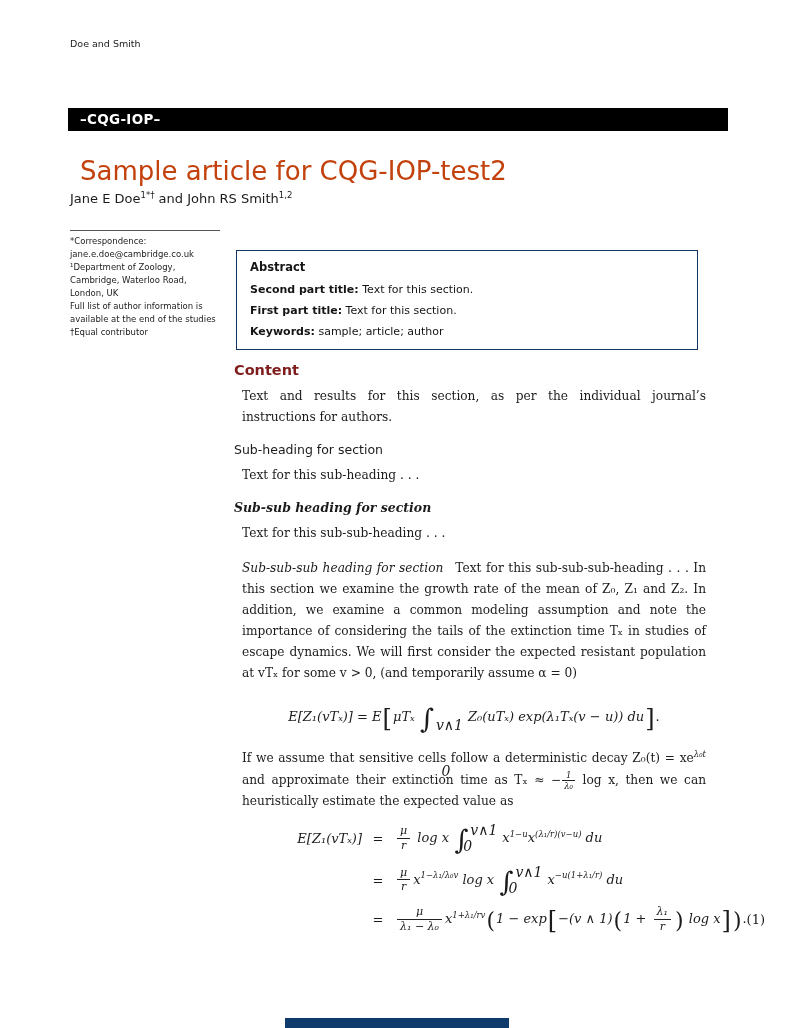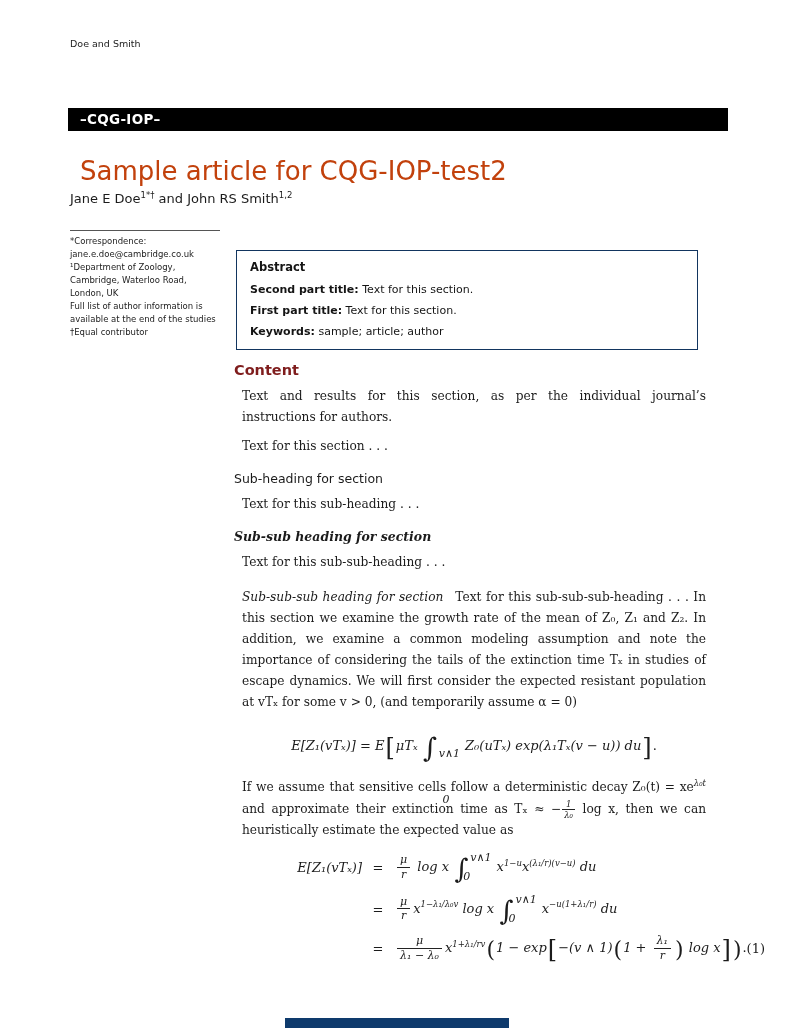--- a/index.html
+++ b/index.html
@@ -49,21 +49,21 @@
   .frac{display:inline-block;vertical-align:middle;text-align:center;
         font-size:11px;font-style:italic;margin:0 3px;line-height:1.25;}
   .fnum{display:block;padding:0 3px;border-bottom:1px solid #222;}
   .fden{display:block;padding:0 3px;}
   .ifrac{display:inline-block;vertical-align:middle;text-align:center;
         font-size:8.5px;font-style:italic;line-height:1.2;margin:0 1px;}
   .ifrac .fnum,.ifrac .fden{padding:0 2px;}
   .intgrp{display:inline-block;white-space:nowrap;margin:0 1px;}
   .intsym{font-size:27px;font-style:normal;vertical-align:-7px;}
   .lims{display:inline-flex;flex-direction:column;
-        height:32px;font-size:11px;font-style:italic;vertical-align:middle;margin-right:4px;}
+        height:32px;font-size:14px;font-style:italic;vertical-align:middle;margin-right:4px;}
   .limtop{margin-left:2px;}
   .limbot{margin-left:-5px;margin-top:auto;}
   .bigb{font-size:24px;font-style:normal;vertical-align:-5px;padding:0 1px;}
   .bigp{font-size:22px;font-style:normal;vertical-align:-5px;padding:0 1px;}
 
   .equation{margin:10px 0 8px 0;text-align:center;font-size:13px;height:46px;
         line-height:46px;white-space:nowrap;}
 
   .eqnarray{display:grid;grid-template-columns:128px 32px auto 1fr;
         row-gap:9px;align-items:center;margin-top:10px;font-size:13px;}
@@ -107,21 +107,20 @@
     <div class="abs-row"><b>Second part title:</b><span> Text for this section.</span></div>
     <div class="abs-row"><b>First part title:</b><span> Text for this section.</span></div>
     <div class="abs-row"><b>Keywords:</b><span> sample; article; author</span></div>
   </section>
 
   <main class="main">
 
     <h2 class="h-major">Content</h2>
     <p class="body-text">Text and results for this section, as per the individual journal’s instructions for authors.</p>
 
-    <p class="body-text">Text for this section . . .</p>
 
     <h3 class="h-sub">Sub-heading for section</h3>
     <p class="body-text">Text for this sub-heading . . .</p>
 
     <h4 class="h-subsub">Sub-sub heading for section</h4>
     <p class="body-text">Text for this sub-sub-heading . . .</p>
 
     <p class="body-text" style="margin-top:14px;"><i class="lead">Sub-sub-sub heading for section</i><span>Text for this sub-sub-sub-heading . . . In this section we examine the growth rate of the mean of Z₀, Z₁ and Z₂. In addition, we examine a common modeling assumption and note the importance of considering the tails of the extinction time Tₓ in studies of escape dynamics. We will first consider the expected resistant population at vTₓ for some v &gt; 0, (and temporarily assume α = 0)</span></p>
 
     <div class="equation"><span class="mi">E[Z₁(vTₓ)] = E</span><span class="bigb">[</span><span class="mi">μTₓ </span><span class="intgrp"><span class="intsym">∫</span><span class="lims">

